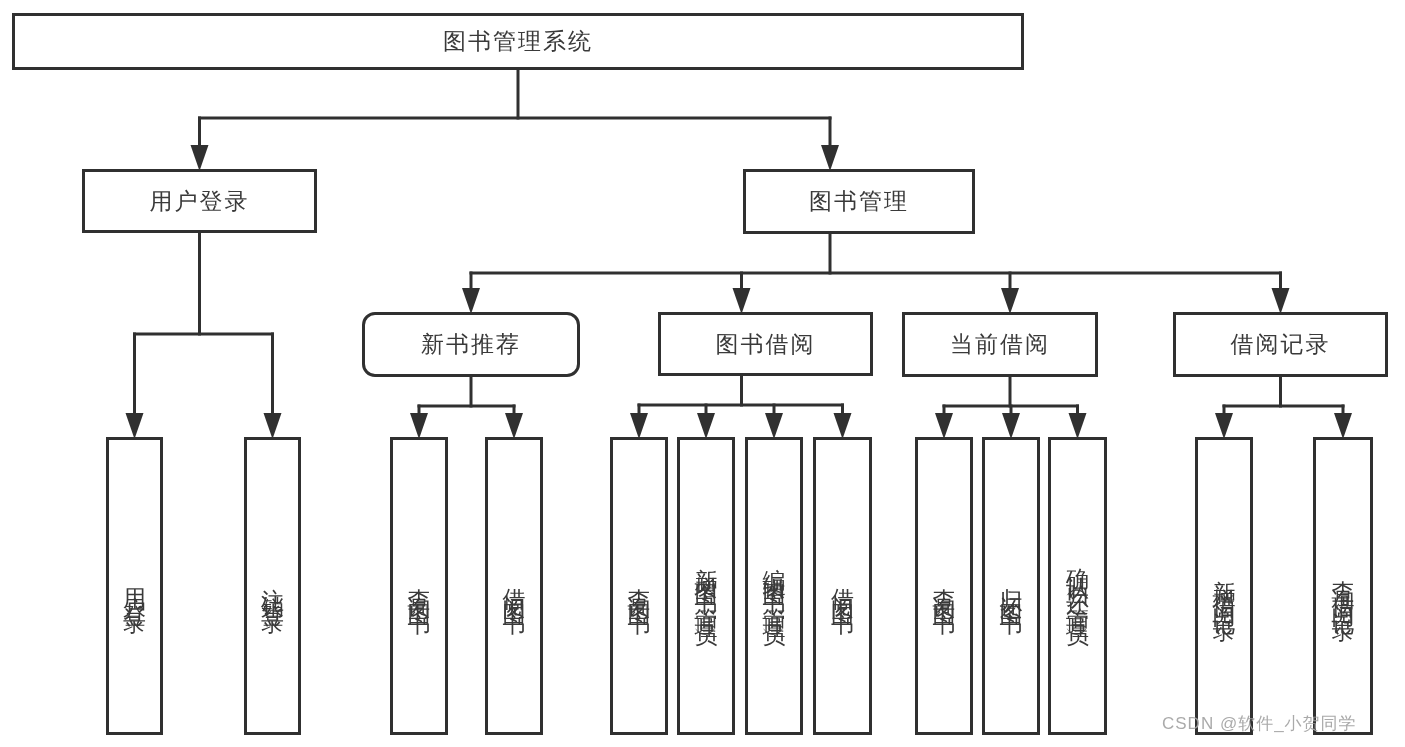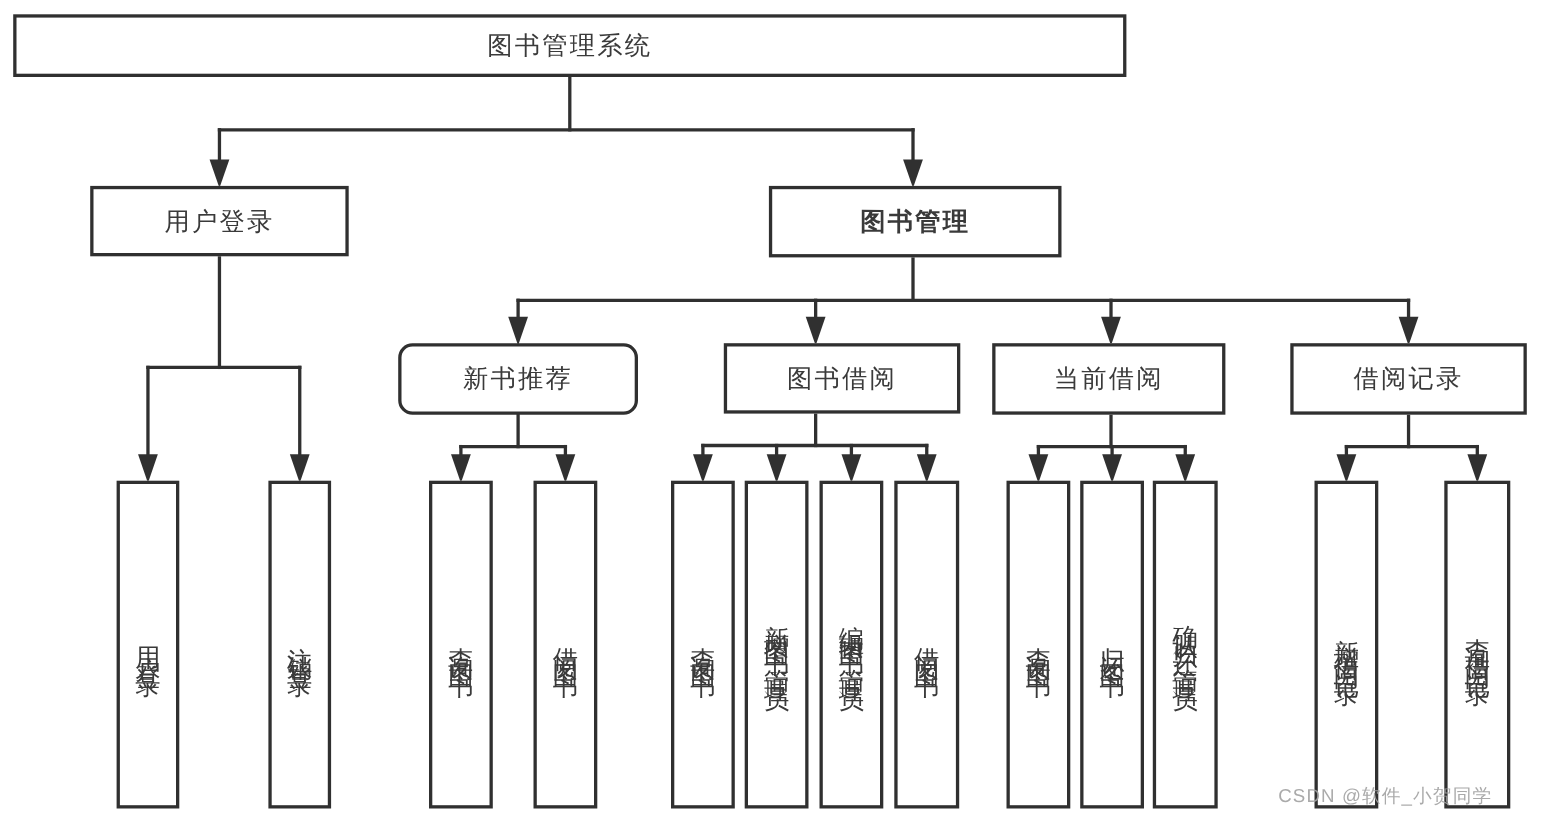--- a/index.html
+++ b/index.html
@@ -123,30 +123,30 @@
         <polygon points="1334,413 1352,413 1343,439" fill="#303030"></polygon>
       </g>
     </svg>
   <div id="nodes">
       <div class="node" style="left: 12px; top: 13px; width: 1012px; height: 57px;">
         <span>图书管理系统</span>
       </div>
       <div class="node" style="left: 82px; top: 169px; width: 235px; height: 64px;">
         <span>用户登录</span>
       </div>
-      <div class="node" style="left: 699px; top: 169px; width: 266px; height: 65px; font-weight: bold;">
+      <div class="node" style="left: 743px; top: 169px; width: 232px; height: 65px;">
         <span>图书管理</span>
       </div>
       <div class="node" style="left: 362px; top: 312px; width: 218px; height: 65px; border-radius: 13px;">
         <span>新书推荐</span>
       </div>
       <div class="node" style="left: 658px; top: 312px; width: 215px; height: 64px;">
         <span>图书借阅</span>
       </div>
-      <div class="node" style="left: 902px; top: 312px; width: 212px; height: 65px;">
+      <div class="node" style="left: 902px; top: 312px; width: 196px; height: 65px;">
         <span>当前借阅</span>
       </div>
       <div class="node" style="left: 1173px; top: 312px; width: 215px; height: 65px;">
         <span>借阅记录</span>
       </div>
       <div class="node vertical" style="left: 106px; top: 437px; width: 57px; height: 298px;">
         <span>用户登录</span>
       </div>
       <div class="node vertical" style="left: 244px; top: 437px; width: 57px; height: 298px;">
         <span>注销登录</span>

